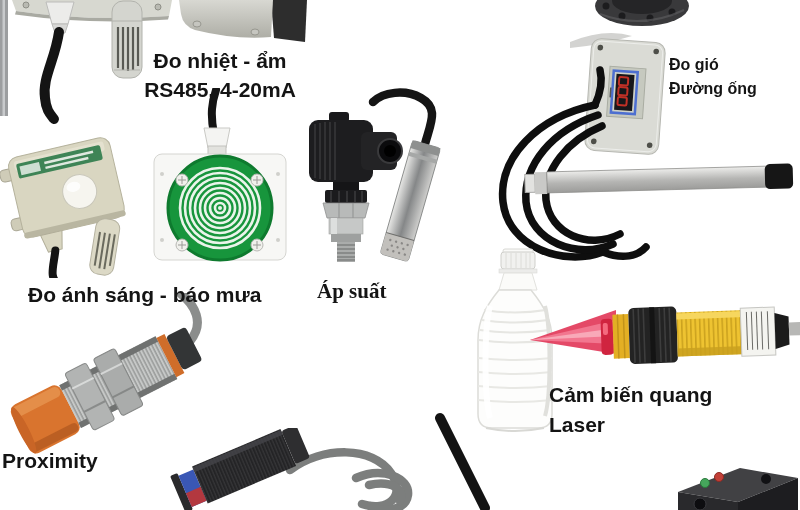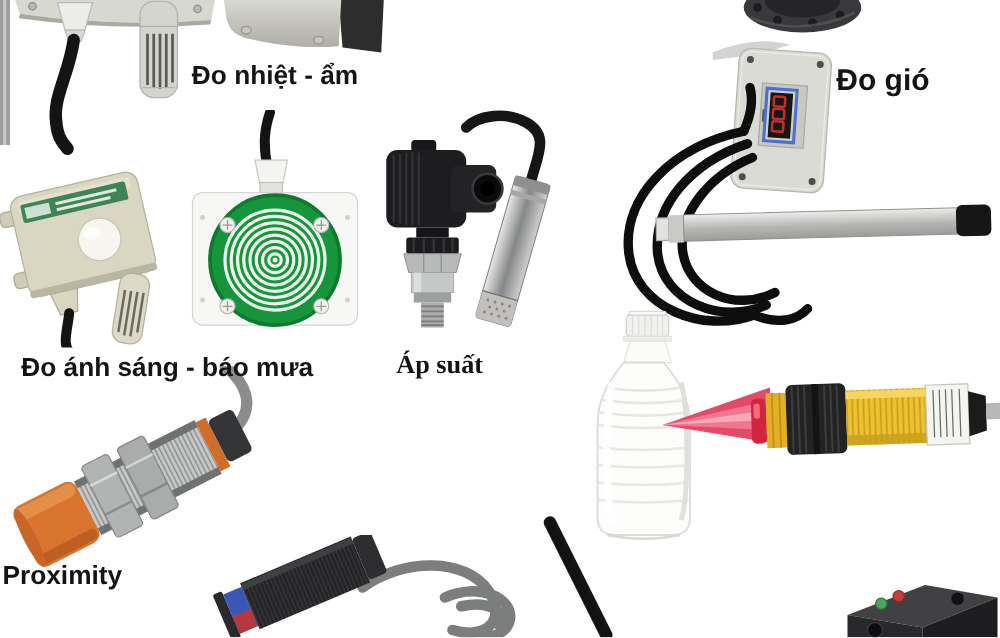--- a/index.html
+++ b/index.html
@@ -2,22 +2,22 @@
 <html><head>
 <meta charset="utf-8">
 <style>
   html,body{margin:0;padding:0;background:#fff;}
   .stage{position:relative;width:800px;height:510px;background:#ffffff;overflow:hidden;
          font-family:"Liberation Sans", sans-serif;padding-left:28px;}
   .abs{position:absolute;}
   .caption{position:absolute;color:#141414;font-weight:bold;font-size:21px;line-height:27px;white-space:nowrap;}
   .caption.center{text-align:center;}
   .c1{left:120px;top:46px;width:200px;line-height:29px;}
-  .c2{left:669px;top:53px;font-size:24px;line-height:24px;}
-  .c3{left:17px;top:281px;}
+  .c2{left:669px;top:53px;font-size:16px;line-height:24px;}
+  .c3{left:28px;top:281px;}
   .c4{left:317px;top:278px;font-family:Liberation Serif, serif;}
   .c5{left:549px;top:380px;line-height:30px;}
   .c6{left:2px;top:448px;line-height:25px;}
 </style>
 </head>
 <body>
 
 <div class="stage">
 
   <svg class="abs" style="left:0;top:0" width="200" height="130">
@@ -381,32 +381,38 @@
     <polygon points="18,34 78,44 78,52 18,52" fill="#29292c"></polygon>
     <polygon points="78,44 138,20 138,52 78,52" fill="#1d1d20"></polygon>
     <circle cx="45" cy="25" r="4.5" fill="#46a65c" stroke="#2a7a3c"></circle>
     <circle cx="59" cy="19" r="4.5" fill="#c24038" stroke="#8f2a24"></circle>
     <circle cx="106" cy="21" r="5" fill="#111114"></circle>
     <circle cx="40" cy="46" r="6" fill="#0d0d10" stroke="#3a3a3e"></circle>
   </svg>
 
   <div class="caption center c1">
     <div>Đo nhiệt - ẩm</div>
+    <div>RS485, 4-20mA</div>
   </div>
 
   <div class="caption c2">
     <div>Đo gió</div>
+    <div>Đường ống</div>
   </div>
 
   <div class="caption c3">
     <div>Đo ánh sáng - báo mưa</div>
   </div>
 
   <div class="caption c4">
     <div>Áp suất</div>
   </div>
 
+  <div class="caption c5">
+    <div>Cảm biến quang</div>
+    <div>Laser</div>
+  </div>
 
   <div class="caption c6">
     <div>Proximity</div>
   </div>
 
 </div>
 
 </body></html>

